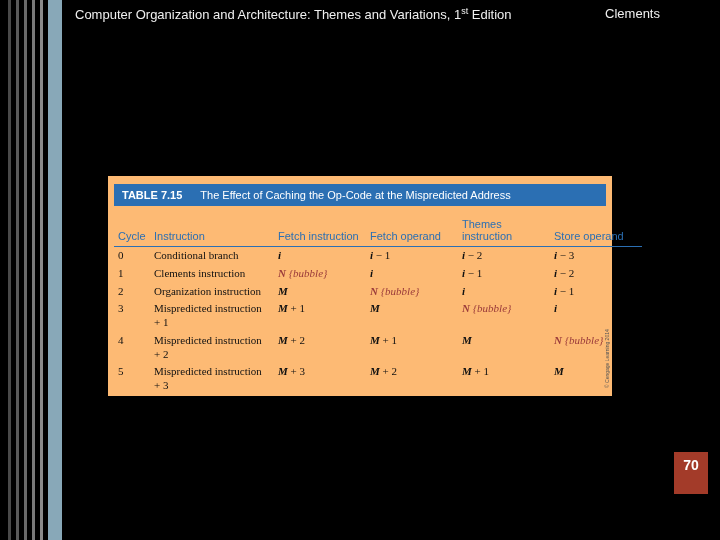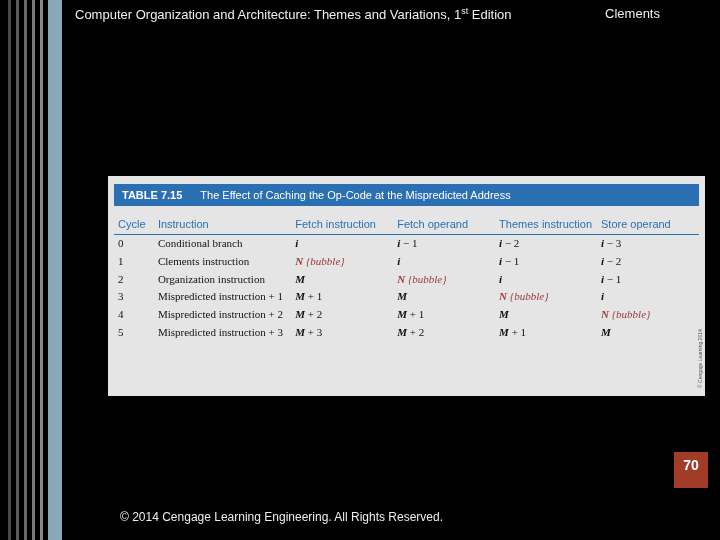--- a/index.html
+++ b/index.html
@@ -41,23 +41,23 @@
   }
   .book-title { display: inline; }
   .ed-sup { font-size: 9px; vertical-align: super; }
   .author   { position: absolute; right: 40px; top: 0; }
 
   
   .panel {
     position: absolute;
     left: 108px;
     top: 176px;
-    width: 597px;
+    width: 504px;
     height: 220px;
-    background: #e5e5e5;
+    background: #fdba74;
     color: #111;
     font-family: Georgia, "Times New Roman", serif;
     font-size: 11px;
     box-sizing: border-box;
   }
 
   
   .cap {
     position: absolute;
     left: 6px;
@@ -124,21 +124,21 @@
     white-space: nowrap;
     font-family: Arial, sans-serif;
   }
 
   
   .badge {
     position: absolute;
     right: 12px;
     top: 452px;
     width: 34px;
-    height: 36px;
+    height: 42px;
     background: #a33b29;
     color: #fff;
     text-align: center;
     font-size: 14px;
     font-weight: bold;
     line-height: 26px;
     font-family: Arial, sans-serif;
   }
 
   
@@ -244,15 +244,14 @@
             <td><span class="Mvar">M</span></td>
           </tr>
         </tbody>
     </table>
 
     <div class="tiny-copy">© Cengage Learning 2014</div>
   </div>
 
   <div class="badge">70</div>
 
-  <div class="footer">© 2014 Cengage Learning Engineering. All Rights Reserved.</div>
 
 </div>
 
 </body></html>

